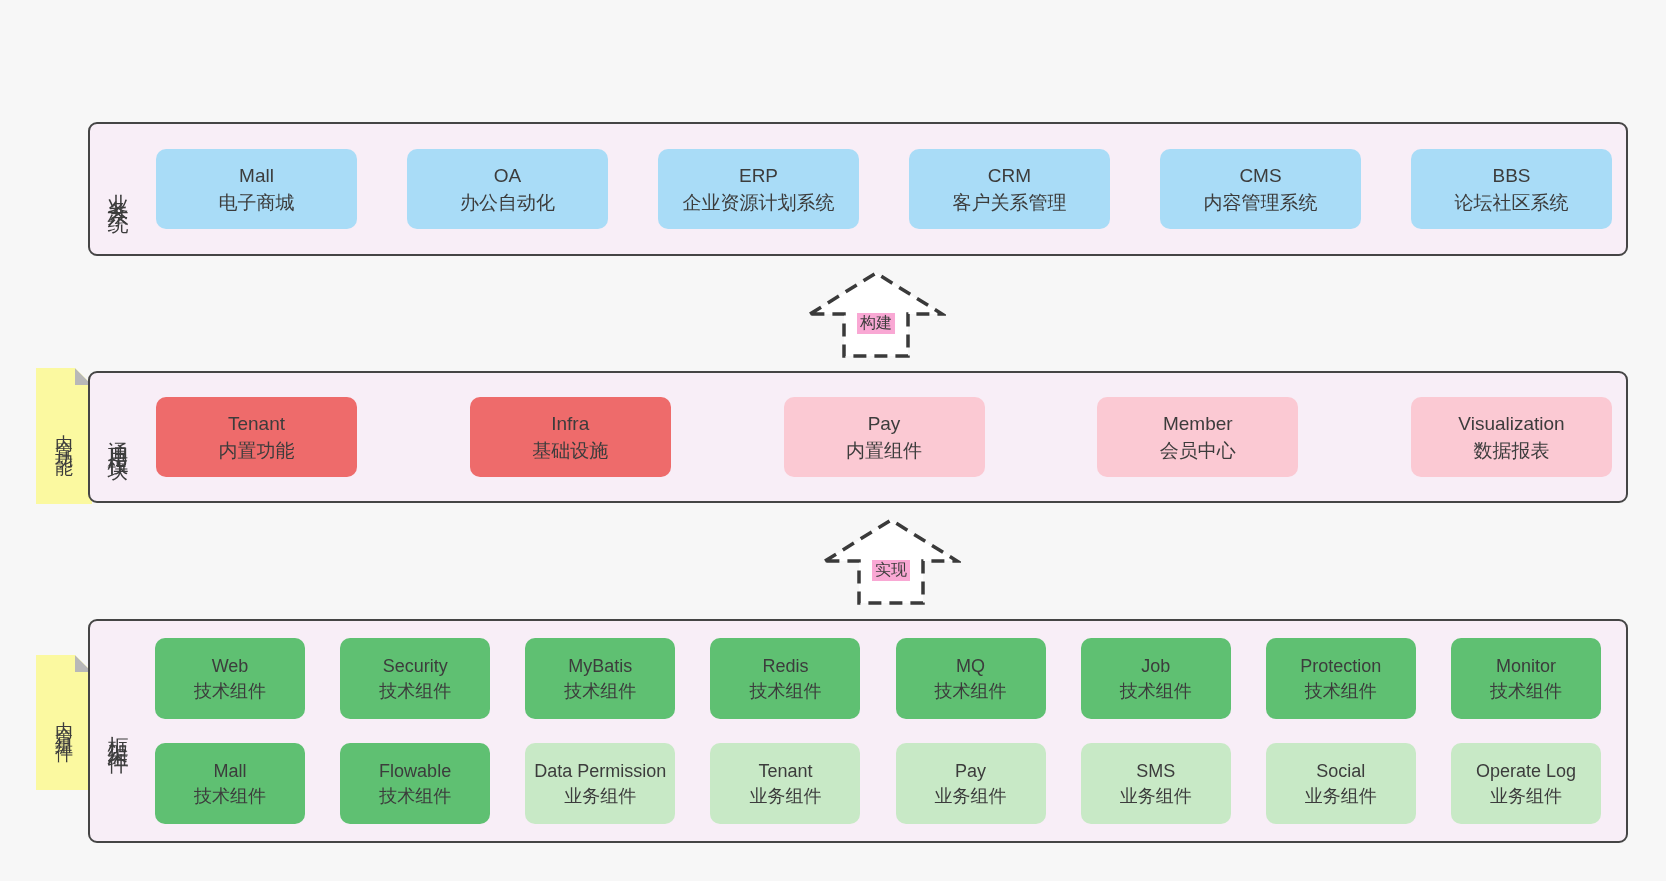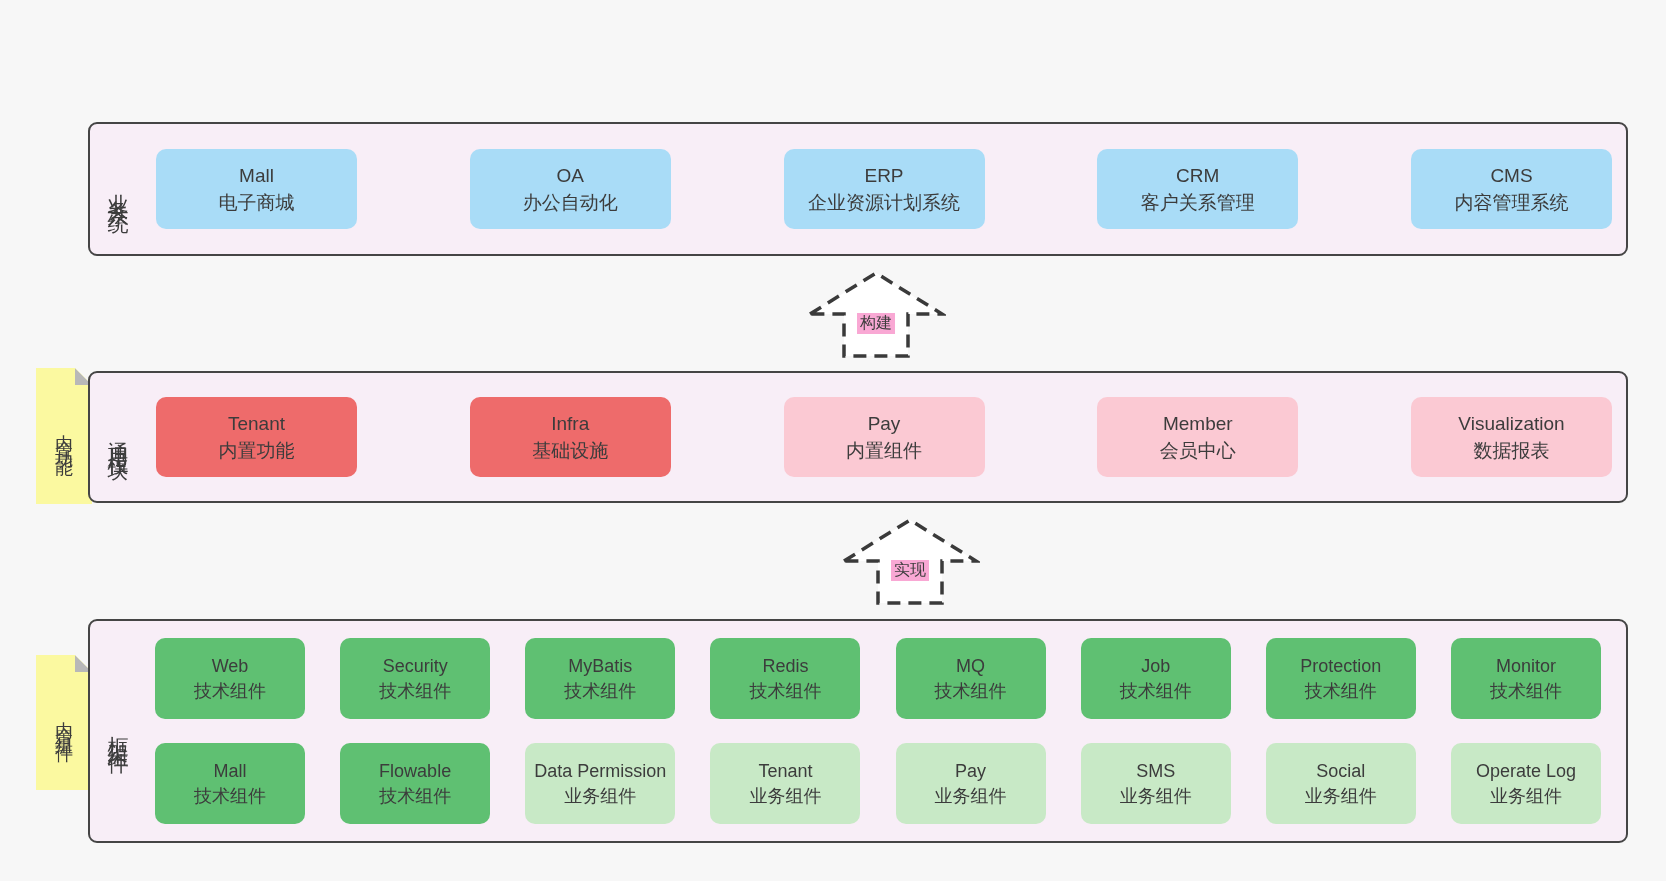--- a/index.html
+++ b/index.html
@@ -41,21 +41,21 @@
   #sticky-features  {top:368px;height:136px;}
   #sticky-components{top:655px;height:135px;}
   .sticky span{writing-mode:vertical-lr;text-orientation:upright;font-size:18px;
                letter-spacing:8px;color:#3c3c3c;}
   .sticky .fold{position:absolute;top:0;right:0;width:17px;height:17px;background:#b8b8b8;
                 clip-path:polygon(0 0,100% 100%,0 100%);}
 
   
   .arrow{position:absolute;width:140px;height:90px;}
   #arrow-build    {left:806px;top:269px;}
-  #arrow-implement{left:840px;top:516px;}
+  #arrow-implement{left:821px;top:516px;}
   .arrow svg{display:block;}
   .arrow .arrow-label{position:absolute;left:50%;top:44px;transform:translateX(-50%);
                       background:#f9a8d4;font-size:16px;padding:0 3px;white-space:nowrap;}
 </style>
 </head>
 <body>
 
 <div class="canvas">
 
   <div class="sticky" id="sticky-features">
@@ -85,20 +85,24 @@
         <span>企业资源计划系统</span>
       </div>
       <div class="box v-blue">
         <span>CRM</span>
         <span>客户关系管理</span>
       </div>
       <div class="box v-blue">
         <span>CMS</span>
         <span>内容管理系统</span>
       </div>
+      <div class="box v-blue">
+        <span>BBS</span>
+        <span>论坛社区系统</span>
+      </div>
     </div>
   </div>
 
   <div class="arrow" id="arrow-build">
     <svg width="140" height="90" viewBox="0 0 140 90">
       <path d="M4,45 L70,4 L136,45 L102,45 L102,87 L38,87 L38,45 Z" fill="#ffffff" stroke="#3a3a3a" stroke-width="3.5" stroke-dasharray="13 8"></path>
     </svg>
     <span class="arrow-label">构建</span>
   </div>
 

